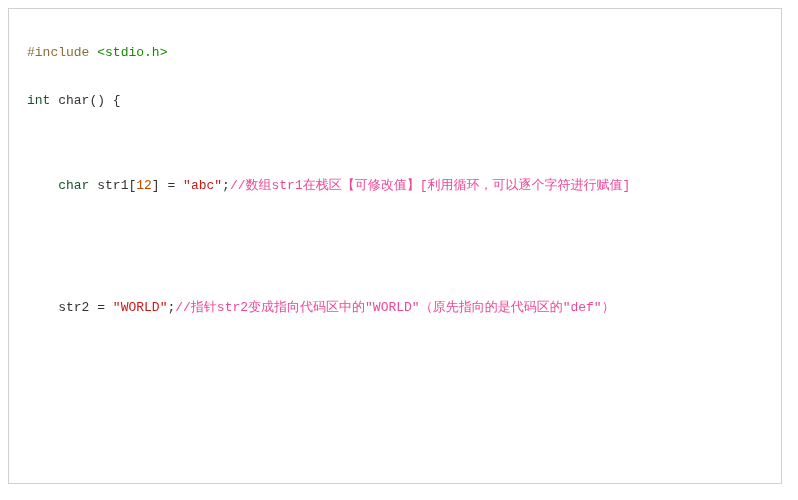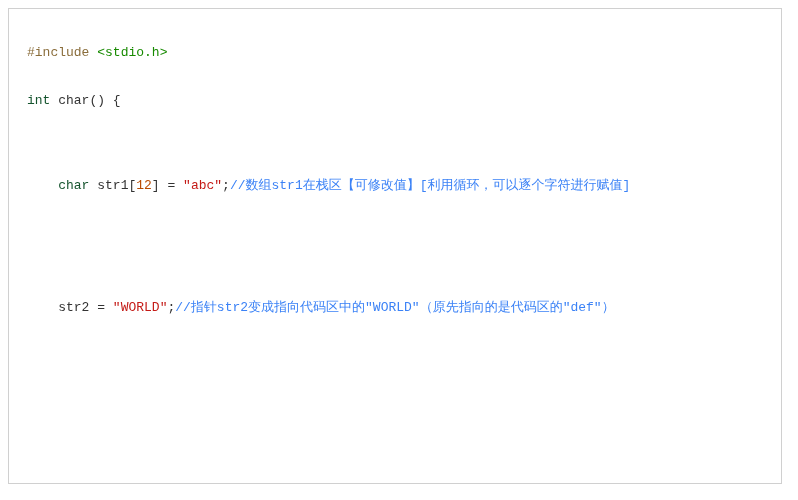--- a/index.html
+++ b/index.html
@@ -18,21 +18,21 @@
     width: 774px;
     height: 476px;
     box-sizing: border-box;
     color: #333;
   }
   .pre   { color: #8a6d3b; } 
   .inc   { color: #178a00; } 
   .kw    { color: #14532d; }
   .num   { color: #b94a00; } 
   .str   { color: #c41a16; }
-  .cm    { color: #3b82f6; }
+  .cm    { color: #ec4899; }
   .blank { display:block; height: 1em; }
 </style>
 </head>
 <body>
 
 <div class="code-box">
 <div><span class="pre">#include</span> <span class="inc">&lt;stdio.h&gt;</span></div>
 <div><span class="kw">int</span><span> char() {</span></div>
 <span class="blank"></span>
 <div>    <span class="kw">char</span><span> str1[</span><span class="num">12</span><span>] = </span><span class="str">"abc"</span><span>;</span><span class="cm">//数组str1在栈区【可修改值】[利用循环，可以逐个字符进行赋值]</span></div>

